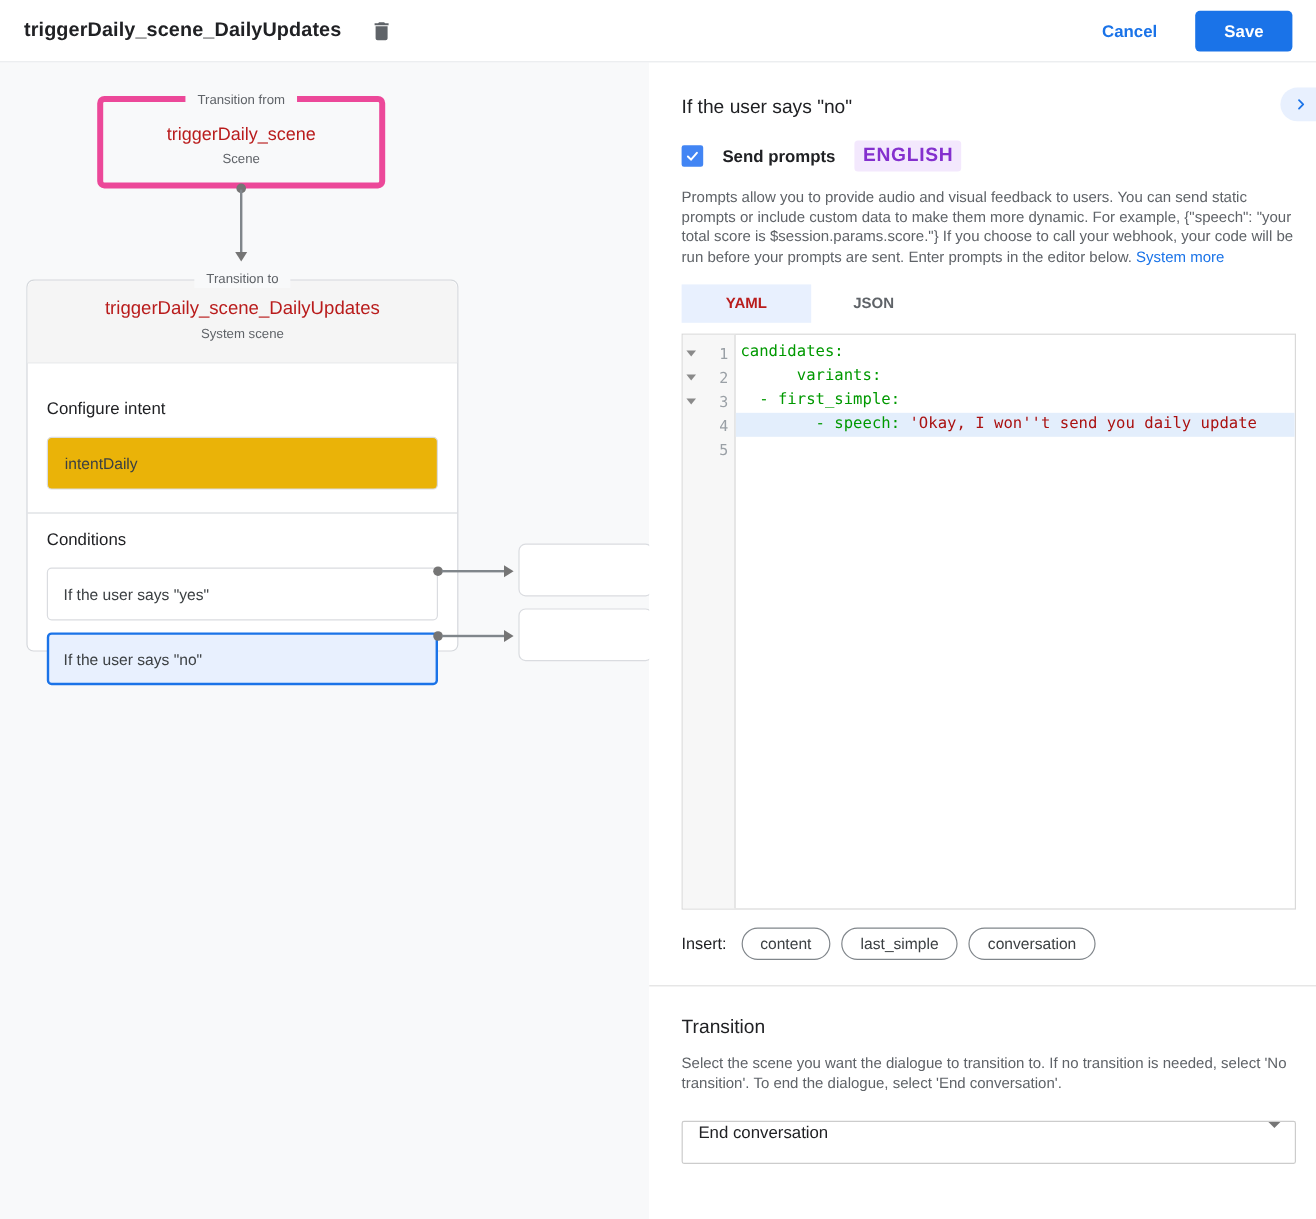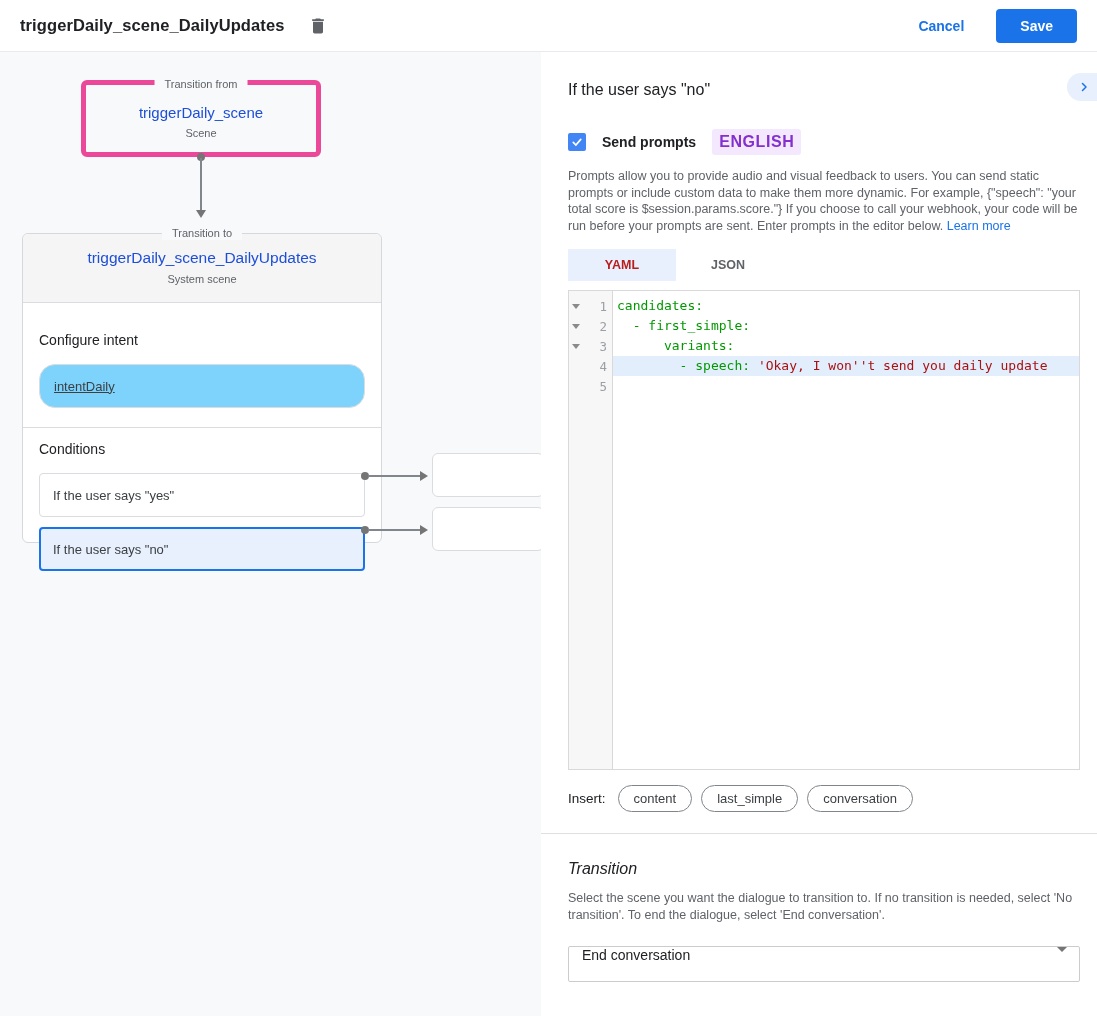--- a/index.html
+++ b/index.html
@@ -18,58 +18,58 @@
     font-weight:700; cursor:pointer; margin-right:32px; }
   .btn-primary { background:#1a73e8; border:none; color:#fff; font-family:inherit; font-size:14px;
     font-weight:700; border-radius:4px; height:34px; padding:0 24px; cursor:pointer; }
 
   
   .canvas { position:absolute; top:52px; left:0; width:541px; height:964px; background:#f8f9fa; z-index:1; }
   .node-legend { position:absolute; top:-8px; left:50%; transform:translateX(-50%); background:#f8f9fa;
     padding:0 10px; font-size:11px; line-height:14px; color:#5f6368; white-space:nowrap; }
   .from-node { position:absolute; left:81px; top:28px; width:240px; height:77px;
     border:5px solid #ec4899; border-radius:6px; }
-  .node-title { text-align:center; font-size:15px; color:#1d4ed8; margin-top:19px; }
+  .node-title { text-align:center; font-size:15px; color:#b91c1c; margin-top:19px; }
   .node-sub { text-align:center; font-size:11px; color:#5f6368; margin-top:6px; }
   .vdot { position:absolute; left:197px; top:101px; width:8px; height:8px; border-radius:50%; background:#757575; }
   .vline { position:absolute; left:200px; top:106px; width:2px; height:52px; background:#80868b; }
   .varrow { position:absolute; left:196px; top:158px; width:0; height:0;
     border-left:5px solid transparent; border-right:5px solid transparent; border-top:8px solid #757575; }
 
   .to-card { position:absolute; left:22px; top:181px; width:360px; height:310px; background:#fff;
     border:1px solid #d5d8dc; border-radius:6px; }
   .card-head { background:#f5f5f5; border-bottom:1px solid #dadce0; border-radius:6px 6px 0 0;
     height:69px; padding-top:15px; }
   .card-head .node-title { margin-top:0; font-size:15.5px; }
   .card-body { padding:15px 16px 0; }
   .sec-h { font-size:14px; color:#202124; margin:13px 0 16px; }
   .sec-h.first { margin-top:14px; }
-  .intent-box { border:1px solid #dadce0; border-radius:16px; height:44px; display:flex;
-    align-items:center; padding:0 14px; font-size:13px; color:#3c4043; background:#7dd3fc;text-decoration:underline; }
+  .intent-box { border:1px solid #dadce0; border-radius:4px; height:44px; display:flex;
+    align-items:center; padding:0 14px; font-size:13px; color:#3c4043; background:#eab308; }
   .card-div { border-top:1px solid #dadce0; margin:19px -16px 0; }
   .cond-row { border:1px solid #dadce0; border-radius:4px; height:44px; display:flex; align-items:center;
     padding:0 13px; font-size:13px; color:#3c4043; background:#fff; margin-bottom:10px; cursor:pointer; }
   .cond-row.selected { border:2px solid #1a73e8; background:#e8f0fe; padding:0 12px; }
 
   .h-arrow { position:absolute; }
   .h-arrow .dot { position:absolute; left:0; top:-4px; width:8px; height:8px; border-radius:50%; background:#757575; }
   .h-arrow .line { position:absolute; left:7px; top:-1px; height:2px; background:#80868b; }
   .h-arrow .head { position:absolute; top:-5px; width:0; height:0;
     border-top:5px solid transparent; border-bottom:5px solid transparent; border-left:8px solid #757575; }
   .target-box { position:absolute; left:432px; width:112px; height:44px; background:#fff;
     border:1px solid #dadce0; border-radius:6px; }
 
   
   .panel { position:absolute; top:52px; left:541px; width:556px; height:964px; background:#fff; z-index:3;
     padding:0 17px 0 27px; }
   .panel-title { font-size:16px; color:#202124; margin-top:29px; }
   .collapse-btn { position:absolute; right:0; top:21px; width:30px; height:28px; background:#e8f0fe;
     border:none; border-radius:14px 0 0 14px; cursor:pointer; display:flex; align-items:center;
     justify-content:center; padding-left:4px; }
-  .cbx-row { display:flex; align-items:center; margin-top:30px; }
+  .cbx-row { display:flex; align-items:center; margin-top:18px; }
   .cbx { width:18px; height:18px; border:2px solid #5f6368; border-radius:2px; background:#fff;
     flex:0 0 18px; cursor:pointer; display:flex; align-items:center; justify-content:center; }
   .cbx.checked { background:#4285f4; border-color:#4285f4; }
   .cbx svg { display:none; }
   .cbx.checked svg { display:block; }
   .cbx-label { font-size:14px; font-weight:700; color:#202124; margin-left:16px; }
   .badge { margin-left:16px; background:#f3e8fd; color:#8430ce; font-size:16px; font-weight:700;
     letter-spacing:.6px; padding:4px 7px; border-radius:3px; }
   .desc { font-size:12.5px; line-height:16.5px; color:#5f6368; margin-top:13px; }
   .link { color:#1a73e8; text-decoration:none; cursor:pointer; }
@@ -92,21 +92,21 @@
   .code-line.active { background:#e3eefc; }
   .seg-key { color:#009900; }
   .seg-string { color:#aa1111; }
 
   .insert-row { display:flex; align-items:center; margin-top:15px; }
   .insert-label { font-size:13.5px; color:#202124; margin-right:12px; }
   .chip { border:1px solid #80868b; border-radius:14px; padding:5px 15px; font-size:13px; color:#3c4043;
     margin-right:9px; cursor:pointer; background:#fff; font-family:inherit; }
 
   .panel-div { border-top:1px solid #e0e0e0; margin:21px -17px 0 -27px; }
-  .trans-h { font-size:16px; color:#202124; margin-top:26px;font-style:italic; }
+  .trans-h { font-size:16px; color:#202124; margin-top:26px; }
   .dropdown { margin-top:23px; height:36px; border:1px solid #ccc; border-radius:2px; display:flex;
     align-items:flex-start; justify-content:space-between; padding:0 12px 0 13px; font-size:14px;
     color:#202124; cursor:pointer; background:#fff; }
   .caret { width:0; height:0; border-left:5px solid transparent; border-right:5px solid transparent;
     border-top:5px solid #757575; }
 </style>
 </head>
 <body>
 
 <div class="appbar">
@@ -188,21 +188,21 @@
     <span class="cbx checked" id="cbx-prompts">
       <svg width="12" height="12" viewBox="0 0 16 16" fill="none" stroke="#fff" stroke-width="2.2" stroke-linecap="round">
           <polyline points="3 8.5 6.5 12 13 4.5"></polyline>
         </svg>
     </span>
     <span class="cbx-label">Send prompts</span>
     <span class="badge">ENGLISH</span>
   </div>
 
   <p class="desc"><span>Prompts allow you to provide audio and visual feedback to users. You can send static prompts or include custom data to make them more dynamic. For example, {"speech": "your total score is $session.params.score."} If you choose to call your webhook, your code will be run before your prompts are sent. Enter prompts in the editor below.</span>
-    <a class="link">Learn more</a></p>
+    <a class="link">System more</a></p>
 
   <div class="tabs" id="tabs">
       <div class="tab active">YAML</div>
       <div class="tab">JSON</div>
     </div>
 
   <div class="editor">
     <div class="gutter-col" id="ed-gutter">
         <div class="gut-cell">
           <span class="fold has-fold"></span>
@@ -220,22 +220,22 @@
           <span class="fold"></span>
           <span class="lnum">4</span>
         </div>
         <div class="gut-cell">
           <span class="fold"></span>
           <span class="lnum">5</span>
         </div>
       </div>
     <div class="code-col" id="ed-code">
         <div class="code-line"><span class="seg-key">candidates:</span></div>
+        <div class="code-line"><span class="seg-key">      variants:</span></div>
         <div class="code-line"><span class="seg-key">  - first_simple:</span></div>
-        <div class="code-line"><span class="seg-key">      variants:</span></div>
         <div class="code-line active"><span class="seg-key">        - speech: </span><span class="seg-string">'Okay, I won''t send you daily update</span></div>
         <div class="code-line"></div>
       </div>
   </div>
 
   <div class="insert-row">
     <span class="insert-label">Insert:</span>
     <span id="chips" style="display:flex;">
         <button class="chip">content</button>
         <button class="chip">last_simple</button>

